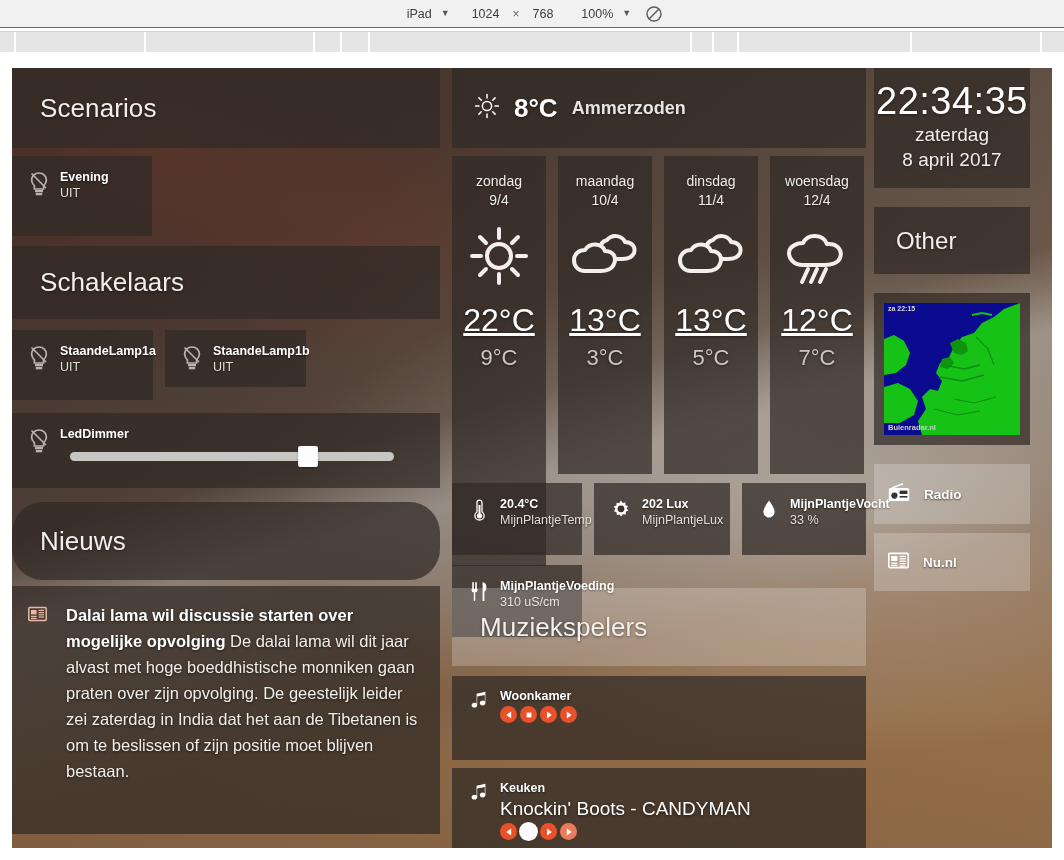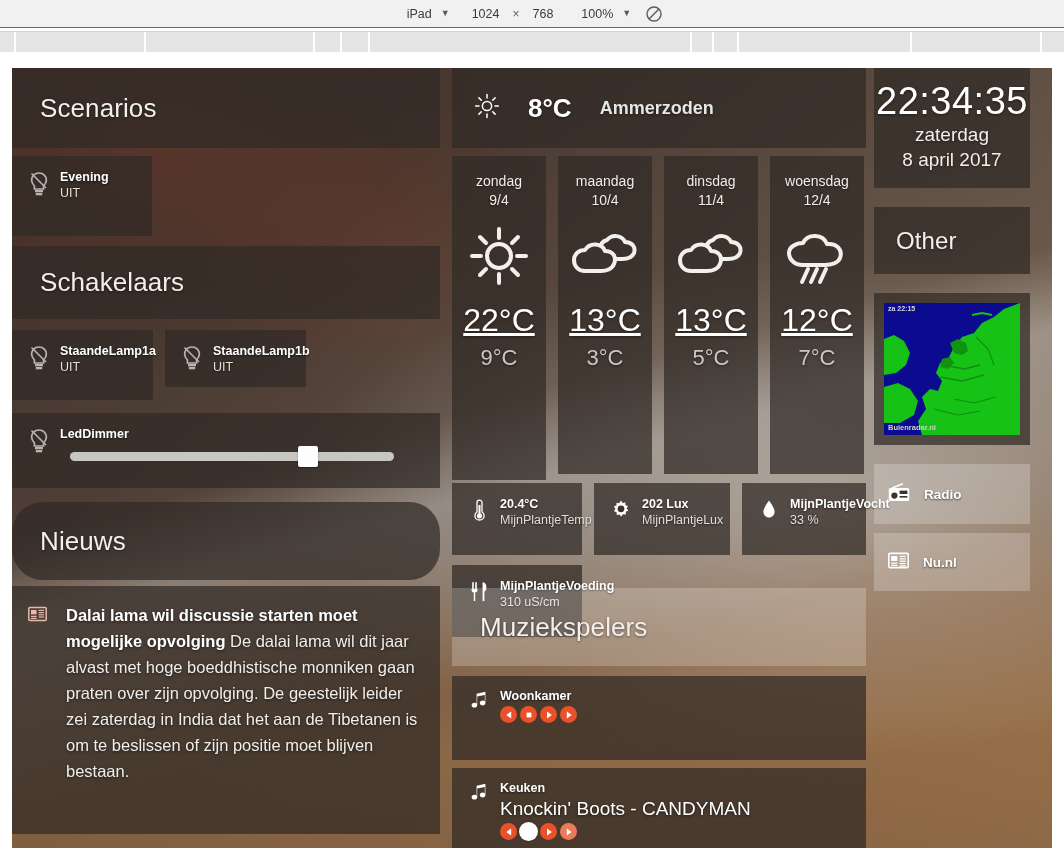--- a/index.html
+++ b/index.html
@@ -101,21 +101,21 @@
   .slider-track {
     position: absolute; left: 0; right: 0; top: 6px; height: 9px;
     background: #c8c6c3; border-radius: 5px;
   }
   .slider-knob {
     position: absolute; top: 0; width: 20px; height: 21px;
     background: #fdfdfd; border-radius: 2px; box-shadow: 0 1px 2px rgba(0,0,0,0.4);
   }
 
   
-  .wx-head { display: flex; align-items: center; height: 100%; padding-left: 22px; gap: 28px; }
+  .wx-head { display: flex; align-items: center; height: 100%; padding-left: 22px; gap: 14px; }
   .wx-temp-now {
     font-size: 26px; font-weight: bold; color: #ffffff;
     text-shadow: 0 1px 3px rgba(0,0,0,0.5);
   }
   .wx-city {
     font-size: 18px; font-weight: bold; color: #e5e5e5;
     text-shadow: 0 1px 3px rgba(0,0,0,0.5);
   }
 
   
@@ -329,21 +329,21 @@
             <rect x="3" y="4" width="5.6" height="4.4" fill="#e6b9a8"></rect>
             <line x1="3" y1="10.4" x2="8.6" y2="10.4" stroke="#e6b9a8" stroke-width="1.2"></line>
             <line x1="3" y1="12.4" x2="8.6" y2="12.4" stroke="#e6b9a8" stroke-width="1.2"></line>
             <line x1="10.6" y1="4.4" x2="16" y2="4.4" stroke="#e6b9a8" stroke-width="1.2"></line>
             <line x1="10.6" y1="6.6" x2="16" y2="6.6" stroke="#e6b9a8" stroke-width="1.2"></line>
             <line x1="10.6" y1="8.8" x2="16" y2="8.8" stroke="#e6b9a8" stroke-width="1.2"></line>
             <line x1="10.6" y1="11" x2="16" y2="11" stroke="#e6b9a8" stroke-width="1.2"></line>
           </svg>
         </div>
         <div class="news-body">
-          <span class="news-title">Dalai lama wil discussie starten moet mogelijke opvolging</span>
+          <span class="news-title">Dalai lama wil discussie starten over mogelijke opvolging</span>
           <span class="news-text">De dalai lama wil dit jaar alvast met hoge boeddhistische monniken gaan praten over zijn opvolging. De geestelijk leider zei zaterdag in India dat het aan de Tibetanen is om te beslissen of zijn positie moet blijven bestaan.</span>
         </div>
       </div>
     </div>
 
     <div class="tile" style="left:440px; top:0px; width:414px; height:80px;">
       <div class="wx-head">
         <span>
           <svg width="26" height="26" viewBox="0 0 26 26">
             <circle cx="13" cy="13" r="4.6" fill="none" stroke="#ffffff" stroke-width="1.5"></circle>
@@ -357,21 +357,21 @@
               <line x1="4.9" y1="21.1" x2="7.3" y2="18.7"></line>
                   <line x1="18.7" y1="7.3" x2="21.1" y2="4.9"></line>
             </g>
           </svg>
         </span>
         <span class="wx-temp-now">8°C</span>
         <span class="wx-city">Ammerzoden</span>
       </div>
     </div>
 
-    <div class="tile" style="left:440px; top:88px; width:94px; height:324px;">
+    <div class="tile" style="left:440px; top:88px; width:94px; height:410px;">
       <div class="fc">
         <div class="fc-day">zondag</div>
         <div class="fc-date">9/4</div>
         <div class="fc-ico">
           <svg width="62" height="62" viewBox="0 0 62 62">
             <circle cx="31" cy="31" r="12" fill="none" stroke="#f2efec" stroke-width="4"></circle>
             <g stroke="#f2efec" stroke-width="4" stroke-linecap="round">
               <line x1="31" y1="4" x2="31" y2="13"></line>
                   <line x1="31" y1="49" x2="31" y2="58"></line>
               <line x1="4" y1="31" x2="13" y2="31"></line>

